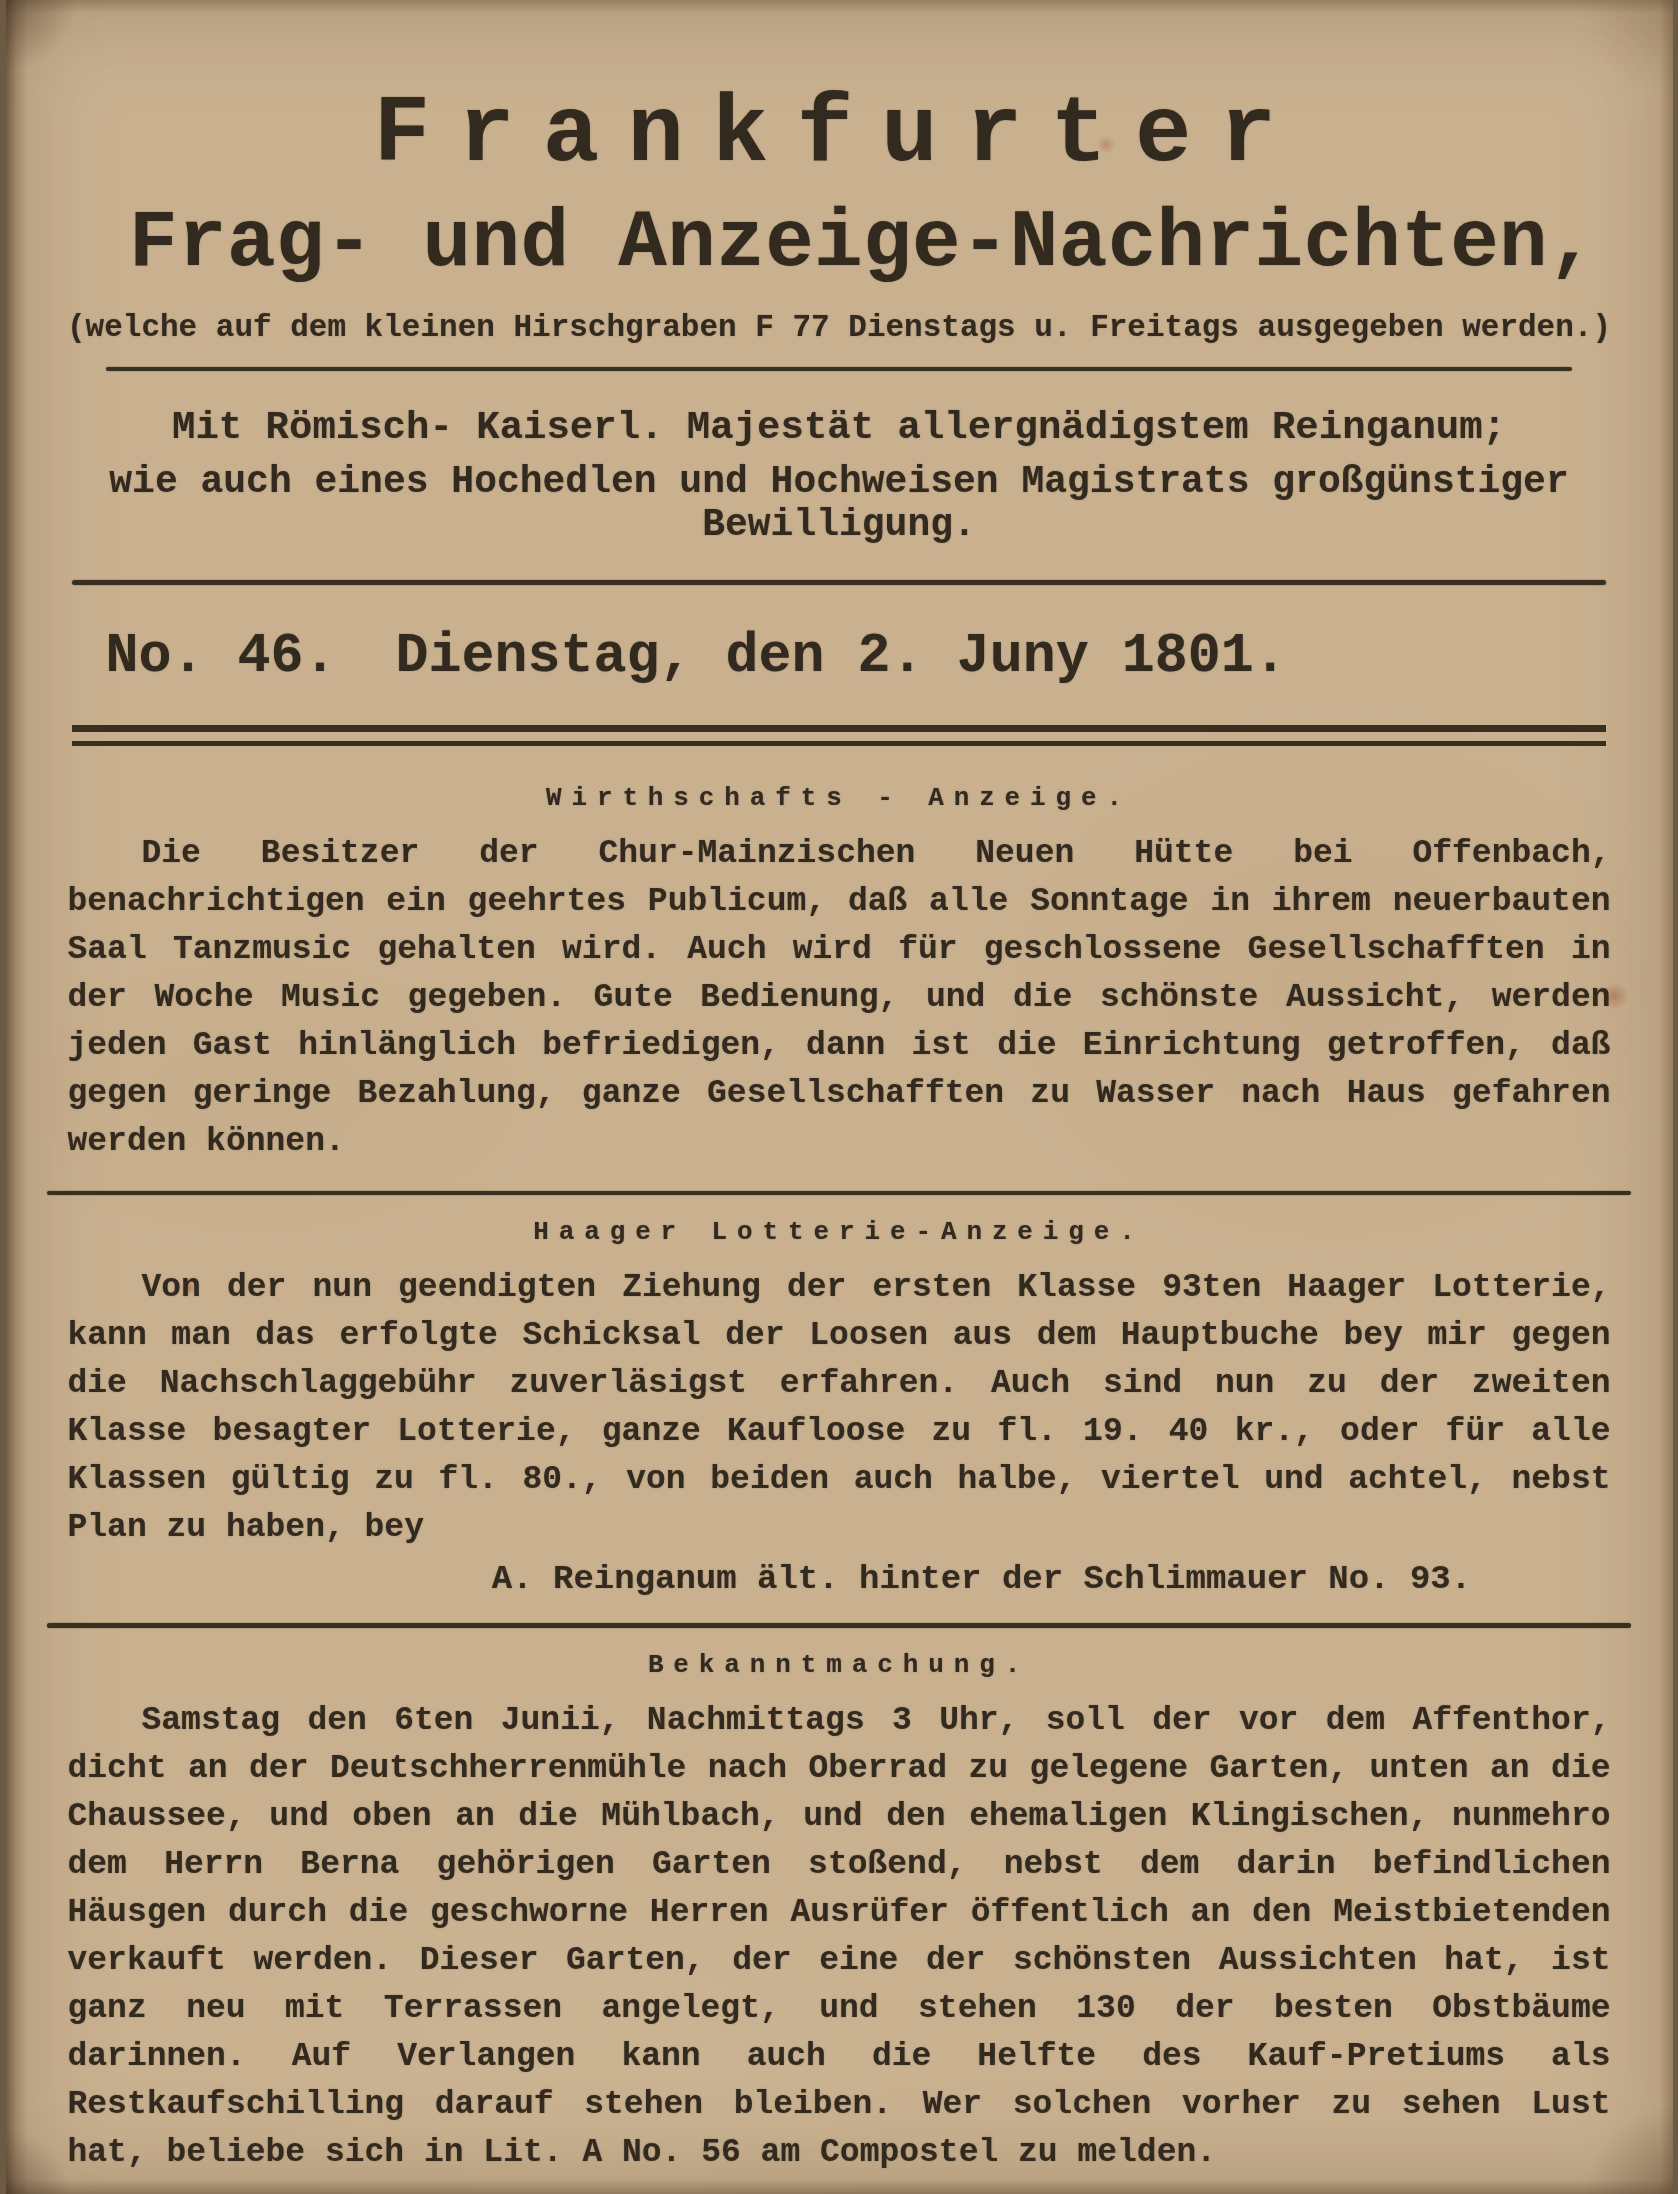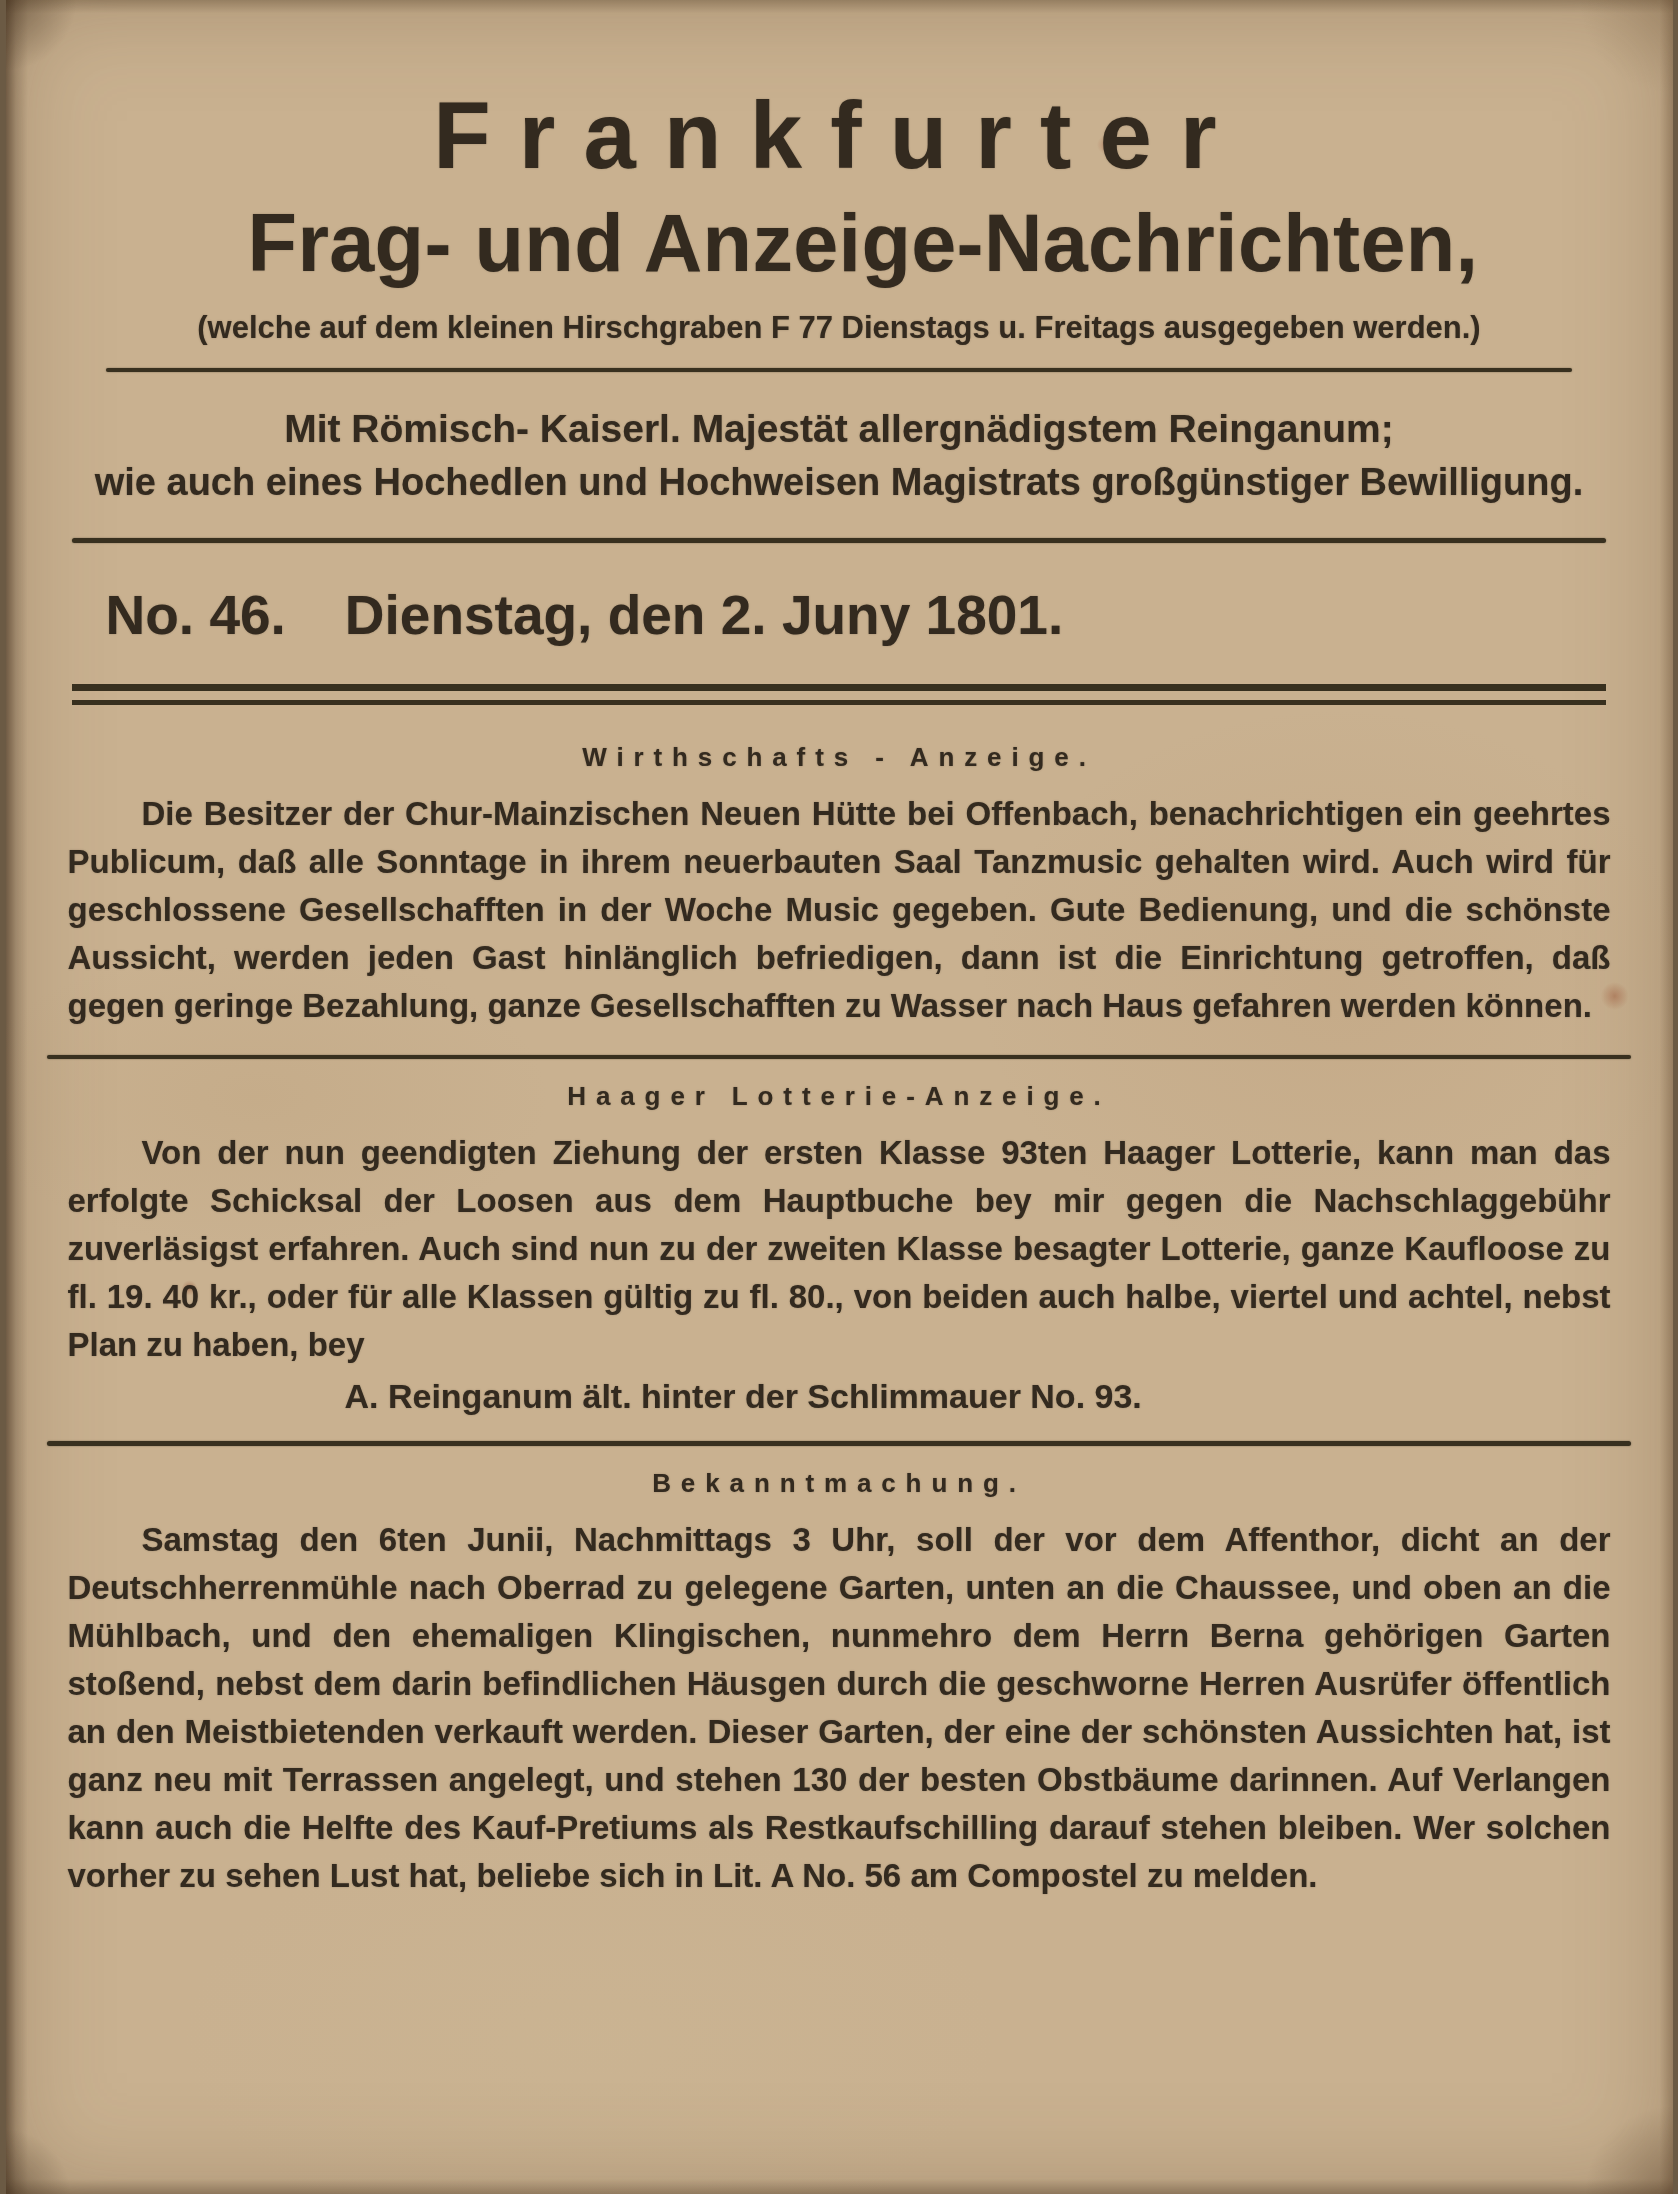--- a/index.html
+++ b/index.html
@@ -7,21 +7,21 @@
     padding: 0;
     background: #6b5a44;
   }
   .page {
     position: relative;
     width: 1667px;
     height: 2194px;
     margin: 0 auto;
     box-sizing: border-box;
     overflow: hidden;
-    font-family: Liberation Sans, sans-serif;
+    font-family: Liberation Mono, monospace;
     color: #332a1f;
     background-color: #c9b190;
     background-image:
       
       radial-gradient(circle 101px at 0% 0%, rgba(50,35,20,0.45), transparent 70%),
       radial-gradient(circle 134px at 100% 0%, rgba(120,95,65,0.25), transparent 70%),
       radial-gradient(circle 92px at 0% 100%, rgba(50,35,20,0.40), transparent 70%),
       radial-gradient(circle 126px at 100% 100%, rgba(70,48,28,0.35), transparent 70%),
       radial-gradient(circle 13.4px at 66% 6.6%, rgba(150,60,35,0.30), transparent 70%),
       radial-gradient(circle 20px at 96.5% 45.4%, rgba(150,70,40,0.40), transparent 70%),
@@ -116,21 +116,21 @@
     font-weight: bold;
     line-height: 48px;
     text-align: justify;
     text-indent: 74px;
   }
   .article-signature {
     margin: 8.4px 0 0 0;
     padding-left: 285px;
     font-size: 34px;
     font-weight: bold;
-    text-align: left;
+    text-align: center;
     white-space: nowrap;
   }
 </style>
 </head>
 <body>
 
 <div class="page">
 
   <header class="masthead">
     <h1 class="title-1 inked">Frankfurter</h1>

